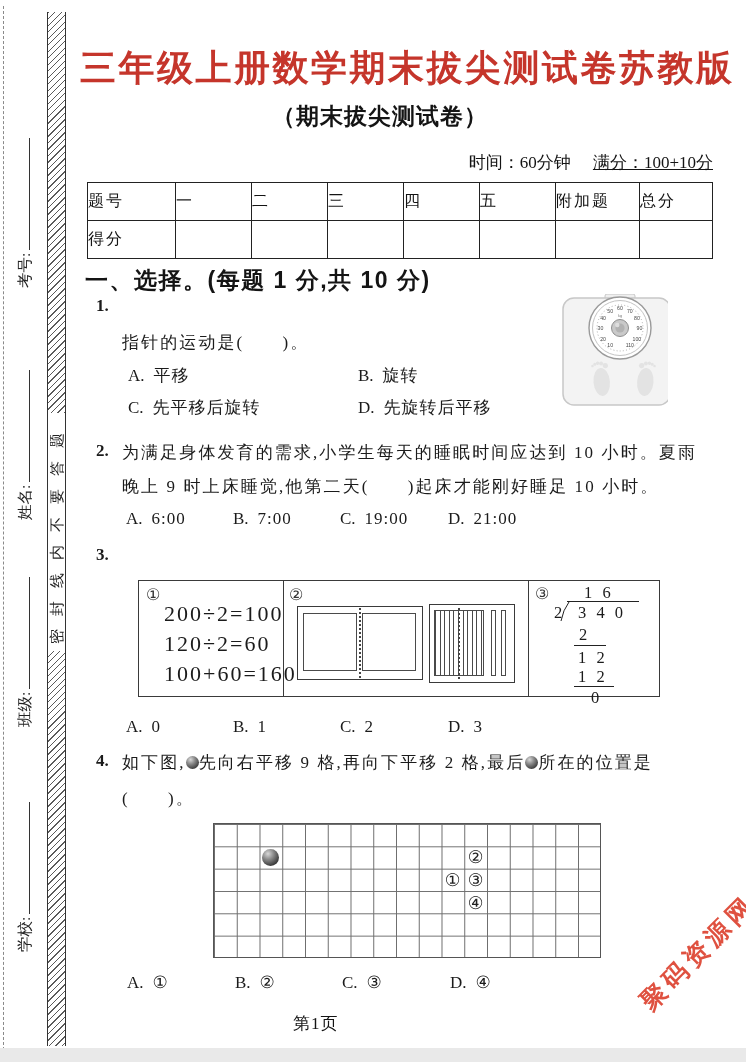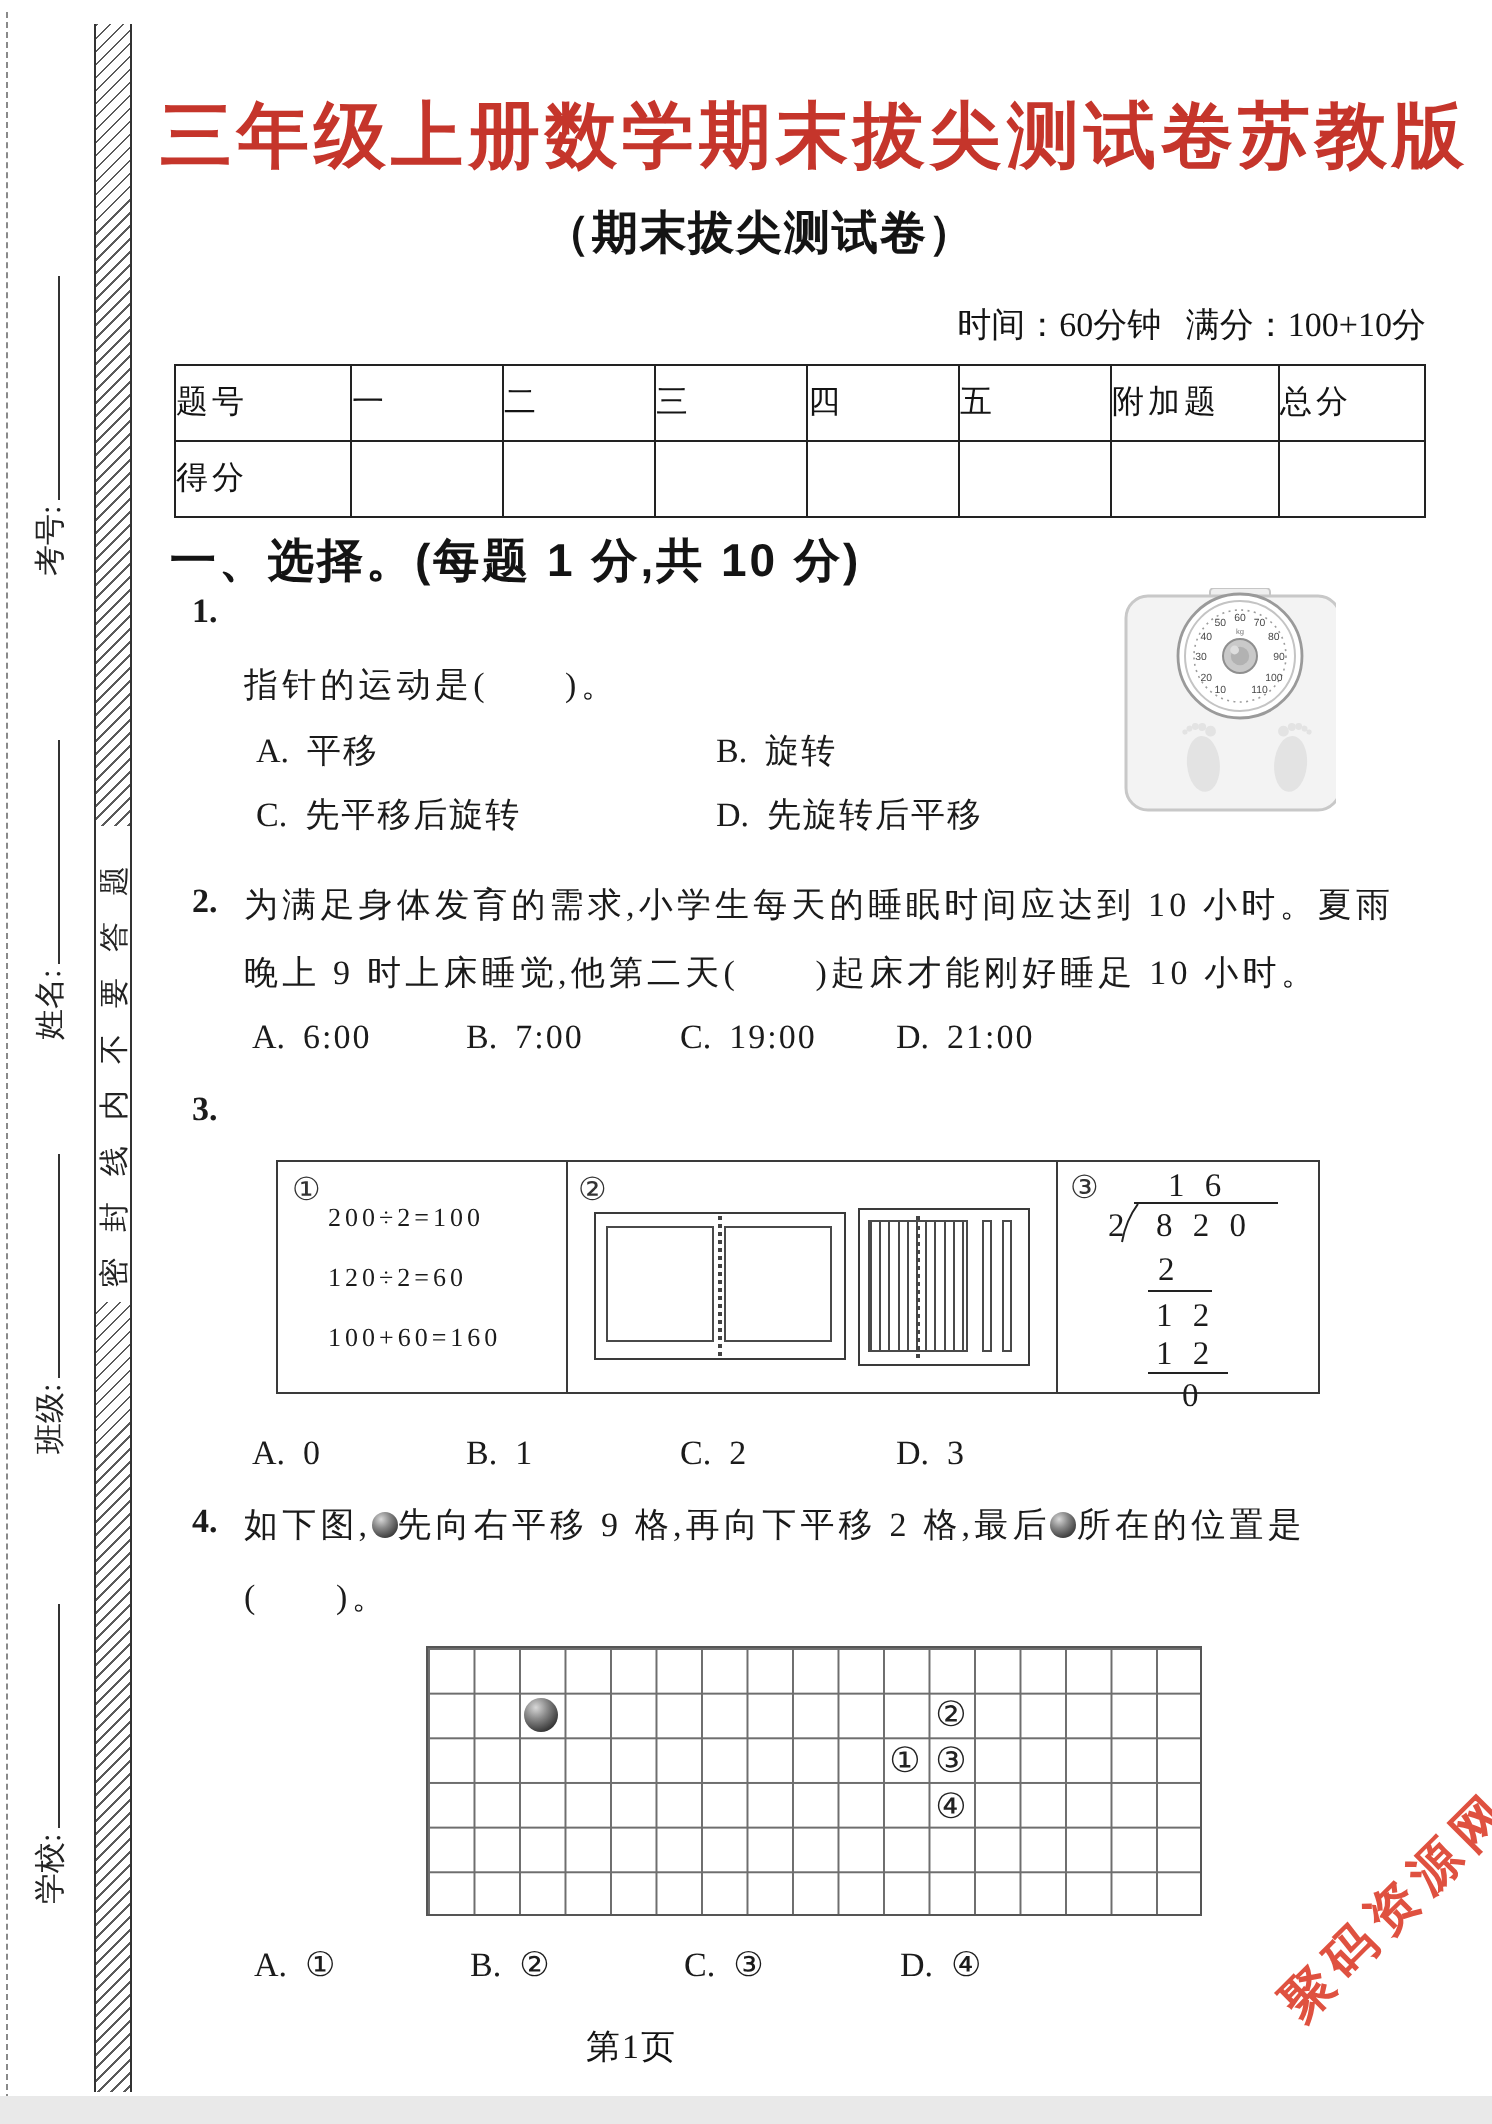--- a/index.html
+++ b/index.html
@@ -32,21 +32,21 @@
     position:absolute; left:80px; top:44px; width:640px; text-align:center;
     font-family:"Liberation Sans","DejaVu Sans",sans-serif; font-weight:bold;
     font-size:36px; letter-spacing:2.5px; color:#c5352b; white-space:nowrap;
   }
   .subtitle {
     position:absolute; left:80px; top:101px; width:600px; text-align:center;
     font-family:"Liberation Sans","DejaVu Sans",sans-serif; font-weight:bold;
     font-size:23px; letter-spacing:1px; color:#141414;
   }
   .meta { position:absolute; top:151px; right:33px; font-size:17px; color:#141414; }
-  .meta span + span { margin-left:8px; }
+  .meta span + span { margin-left:18px;text-decoration:underline; }
   
   table.score {
     position:absolute; left:87px; top:182px; width:626px;
     border-collapse:collapse; table-layout:fixed; font-size:16px; color:#141414;
   }
   table.score td { border:1px solid #222; height:38px; text-align:left; letter-spacing:2px; }
   
   .sec-heading {
     position:absolute; left:85px; top:265px;
     font-family:"Liberation Sans","DejaVu Sans",sans-serif; font-weight:bold;
@@ -55,21 +55,21 @@
   .qnum { position:absolute; font-weight:bold; font-size:17px; }
   .qline { position:absolute; font-size:17px; letter-spacing:2.1px; white-space:nowrap; }
   .opt { position:absolute; font-size:17px; white-space:nowrap; letter-spacing:1px; }
   .opt .ok { margin-right:9px; letter-spacing:0; }
   .ball { display:inline-block; width:13px; height:13px; border-radius:50%; vertical-align:-1px;
           background:radial-gradient(circle at 35% 28%, #d8d8d8 0%, #8a8a8a 35%, #2c2c2c 85%); }
   
   .fig { position:absolute; left:138px; top:580px; width:522px; height:117px; border:1px solid #3a3a3a; }
   .fig .vdiv { position:absolute; top:0; width:0; height:100%; border-left:1px solid #3a3a3a; }
   .ctag { position:absolute; font-size:16px; color:#333; }
-  .m-line { position:absolute; font-size:13px; letter-spacing:2px; white-space:nowrap; }
+  .m-line { position:absolute; font-size:22px; letter-spacing:2px; white-space:nowrap; }
   .ldiag { position:absolute; left:158px; top:25px; width:126px; height:74px; border:1.5px solid #3a3a3a; background:#fff; }
   .ldiag .sq { position:absolute; top:6px; width:54px; height:58px; border:1px solid #4a4a4a; }
   .ldiag .dot { position:absolute; left:61px; top:1px; height:70px; width:0; border-left:2px dotted #444; }
   .rdiag { position:absolute; left:290px; top:23px; width:86px; height:79px; border:1.5px solid #3a3a3a; background:#fff; }
   .rdiag .strips { position:absolute; left:4px; top:5px; width:50px; height:66px; border:1px solid #4a4a4a;
                    background:repeating-linear-gradient(to right,#4a4a4a 0 1px,#fff 1px 4.6px); }
   .rdiag .dot { position:absolute; left:28px; top:3px; height:71px; width:0; border-left:2px dotted #444; }
   .rdiag .rod { position:absolute; top:5px; width:5px; height:66px; border:1px solid #4a4a4a; background:#fff; }
   .division { position:absolute; left:412px; top:1px; width:105px; height:115px; font-size:16.5px; }
   .division span { position:absolute; letter-spacing:3px; white-space:pre; }
@@ -239,21 +239,21 @@
     </div>
 
     <div class="ctag" style="left:396px;top:3px">③</div>
     <div class="division">
       <span style="left:33px;top:1px">1 6</span>
       <span style="left:3px;top:21px">2</span>
       <div class="hline" style="left:16px;top:19px;width:72px"></div>
       <svg style="position:absolute;left:9px;top:20px" width="10" height="20" viewBox="0 0 10 20">
         <path d="M9,0 Q3,8 1,19" stroke="#222" fill="none"></path>
       </svg>
-      <span style="left:27px;top:21px">8 2 0</span>
+      <span style="left:27px;top:21px">3 4 0</span>
       <span style="left:28px;top:43px">2</span>
       <div class="hline" style="left:23px;top:63px;width:32px"></div>
       <span style="left:27px;top:66px">1 2</span>
       <span style="left:27px;top:85px">1 2</span>
       <div class="hline" style="left:23px;top:104px;width:40px"></div>
       <span style="left:40px;top:106px">0</span>
     </div>
   </div>
 
   <div class="opt" style="left:126px;top:717px"><span class="ok">A.</span><span>0</span></div>

